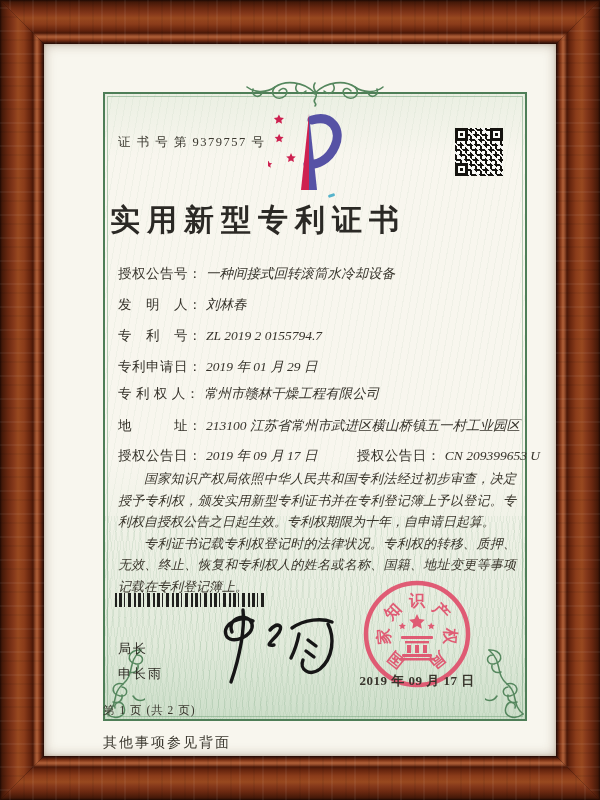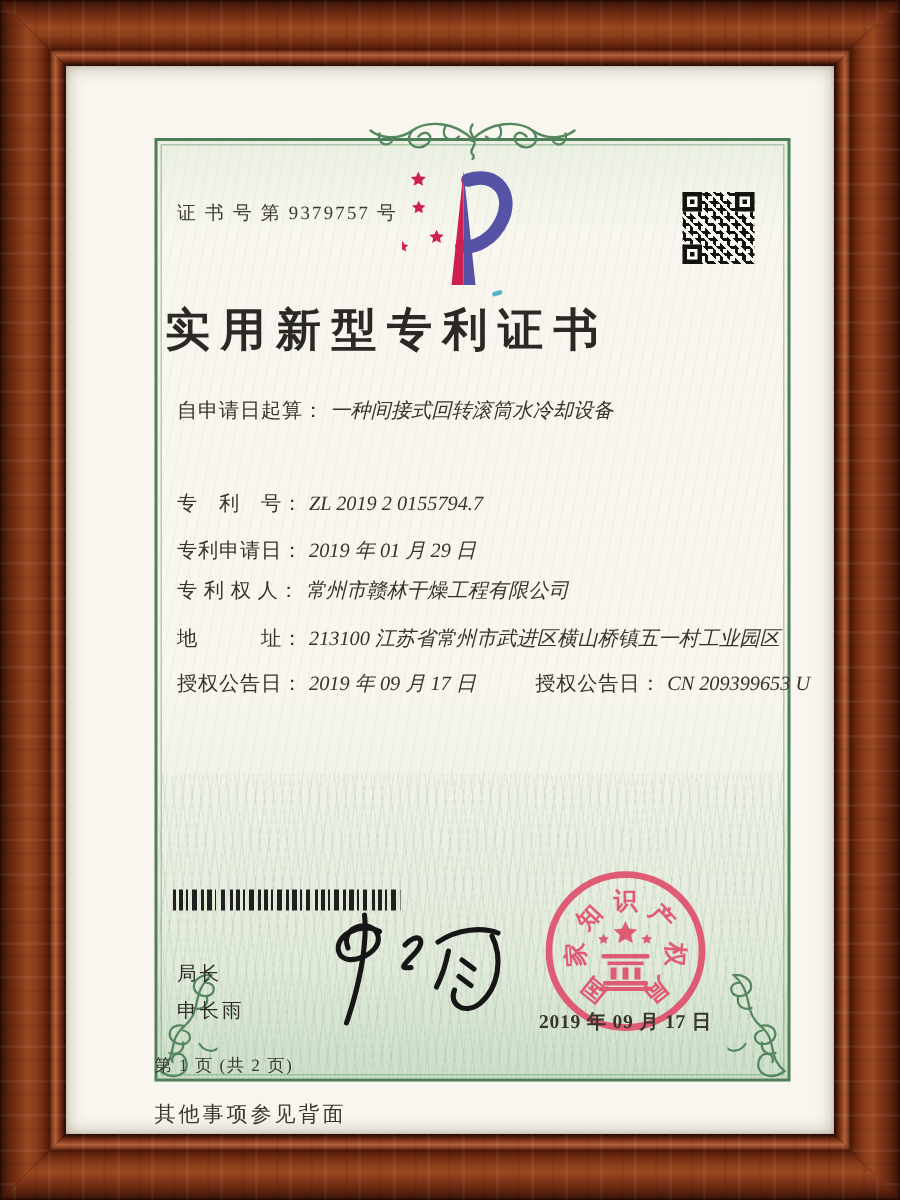--- a/index.html
+++ b/index.html
@@ -156,39 +156,46 @@
     <div class="qr">
       <div class="finder tl"></div>
       <div class="finder tr"></div>
       <div class="finder bl"></div>
     </div>
 
     <div class="centered title">实用新型专利证书</div>
     <div class="speck"></div>
 
     <div class="field-row" style="top:221px">
-      <span class="lab">自申请日起算：</span><span class="val">一种间接式回转滚筒水冷却设备</span>
+      <span class="lab">授权公告号：</span><span class="val">一种间接式回转滚筒水冷却设备</span>
+    </div>
+    <div class="field-row" style="top:252px">
+      <span class="lab">发　明　人：</span><span class="val">刘林春</span>
     </div>
     <div class="field-row" style="top:283px">
       <span class="lab">专　利　号：</span><span class="val">ZL 2019 2 0155794.7</span>
     </div>
     <div class="field-row" style="top:314px">
       <span class="lab">专利申请日：</span><span class="val">2019 年 01 月 29 日</span>
     </div>
     <div class="field-row" style="top:341px">
       <span class="lab">专 利 权 人：</span><span class="val">常州市赣林干燥工程有限公司</span>
     </div>
     <div class="field-row" style="top:373px">
       <span class="lab">地　　　址：</span><span class="val">213100 江苏省常州市武进区横山桥镇五一村工业园区</span>
     </div>
     <div class="field-row" style="top:403px">
       <span class="lab">授权公告日：</span><span class="val">2019 年 09 月 17 日</span>
       <span class="lab pair2">授权公告日：</span><span class="val">CN 209399653 U</span>
     </div>
 
+    <div class="paras">
+      <p>国家知识产权局依照中华人民共和国专利法经过初步审查，决定授予专利权，颁发实用新型专利证书并在专利登记簿上予以登记。专利权自授权公告之日起生效。专利权期限为十年，自申请日起算。</p>
+      <p>专利证书记载专利权登记时的法律状况。专利权的转移、质押、无效、终止、恢复和专利权人的姓名或名称、国籍、地址变更等事项记载在专利登记簿上。</p>
+    </div>
 
     <div class="barcode"></div>
 
     <div class="director">
       <div>局长</div>
       <div>申长雨</div>
     </div>
 
     <svg class="signature" viewBox="0 0 150 86">
       <g stroke="#161616" stroke-width="3.4" fill="none" stroke-linecap="round" stroke-linejoin="round">

